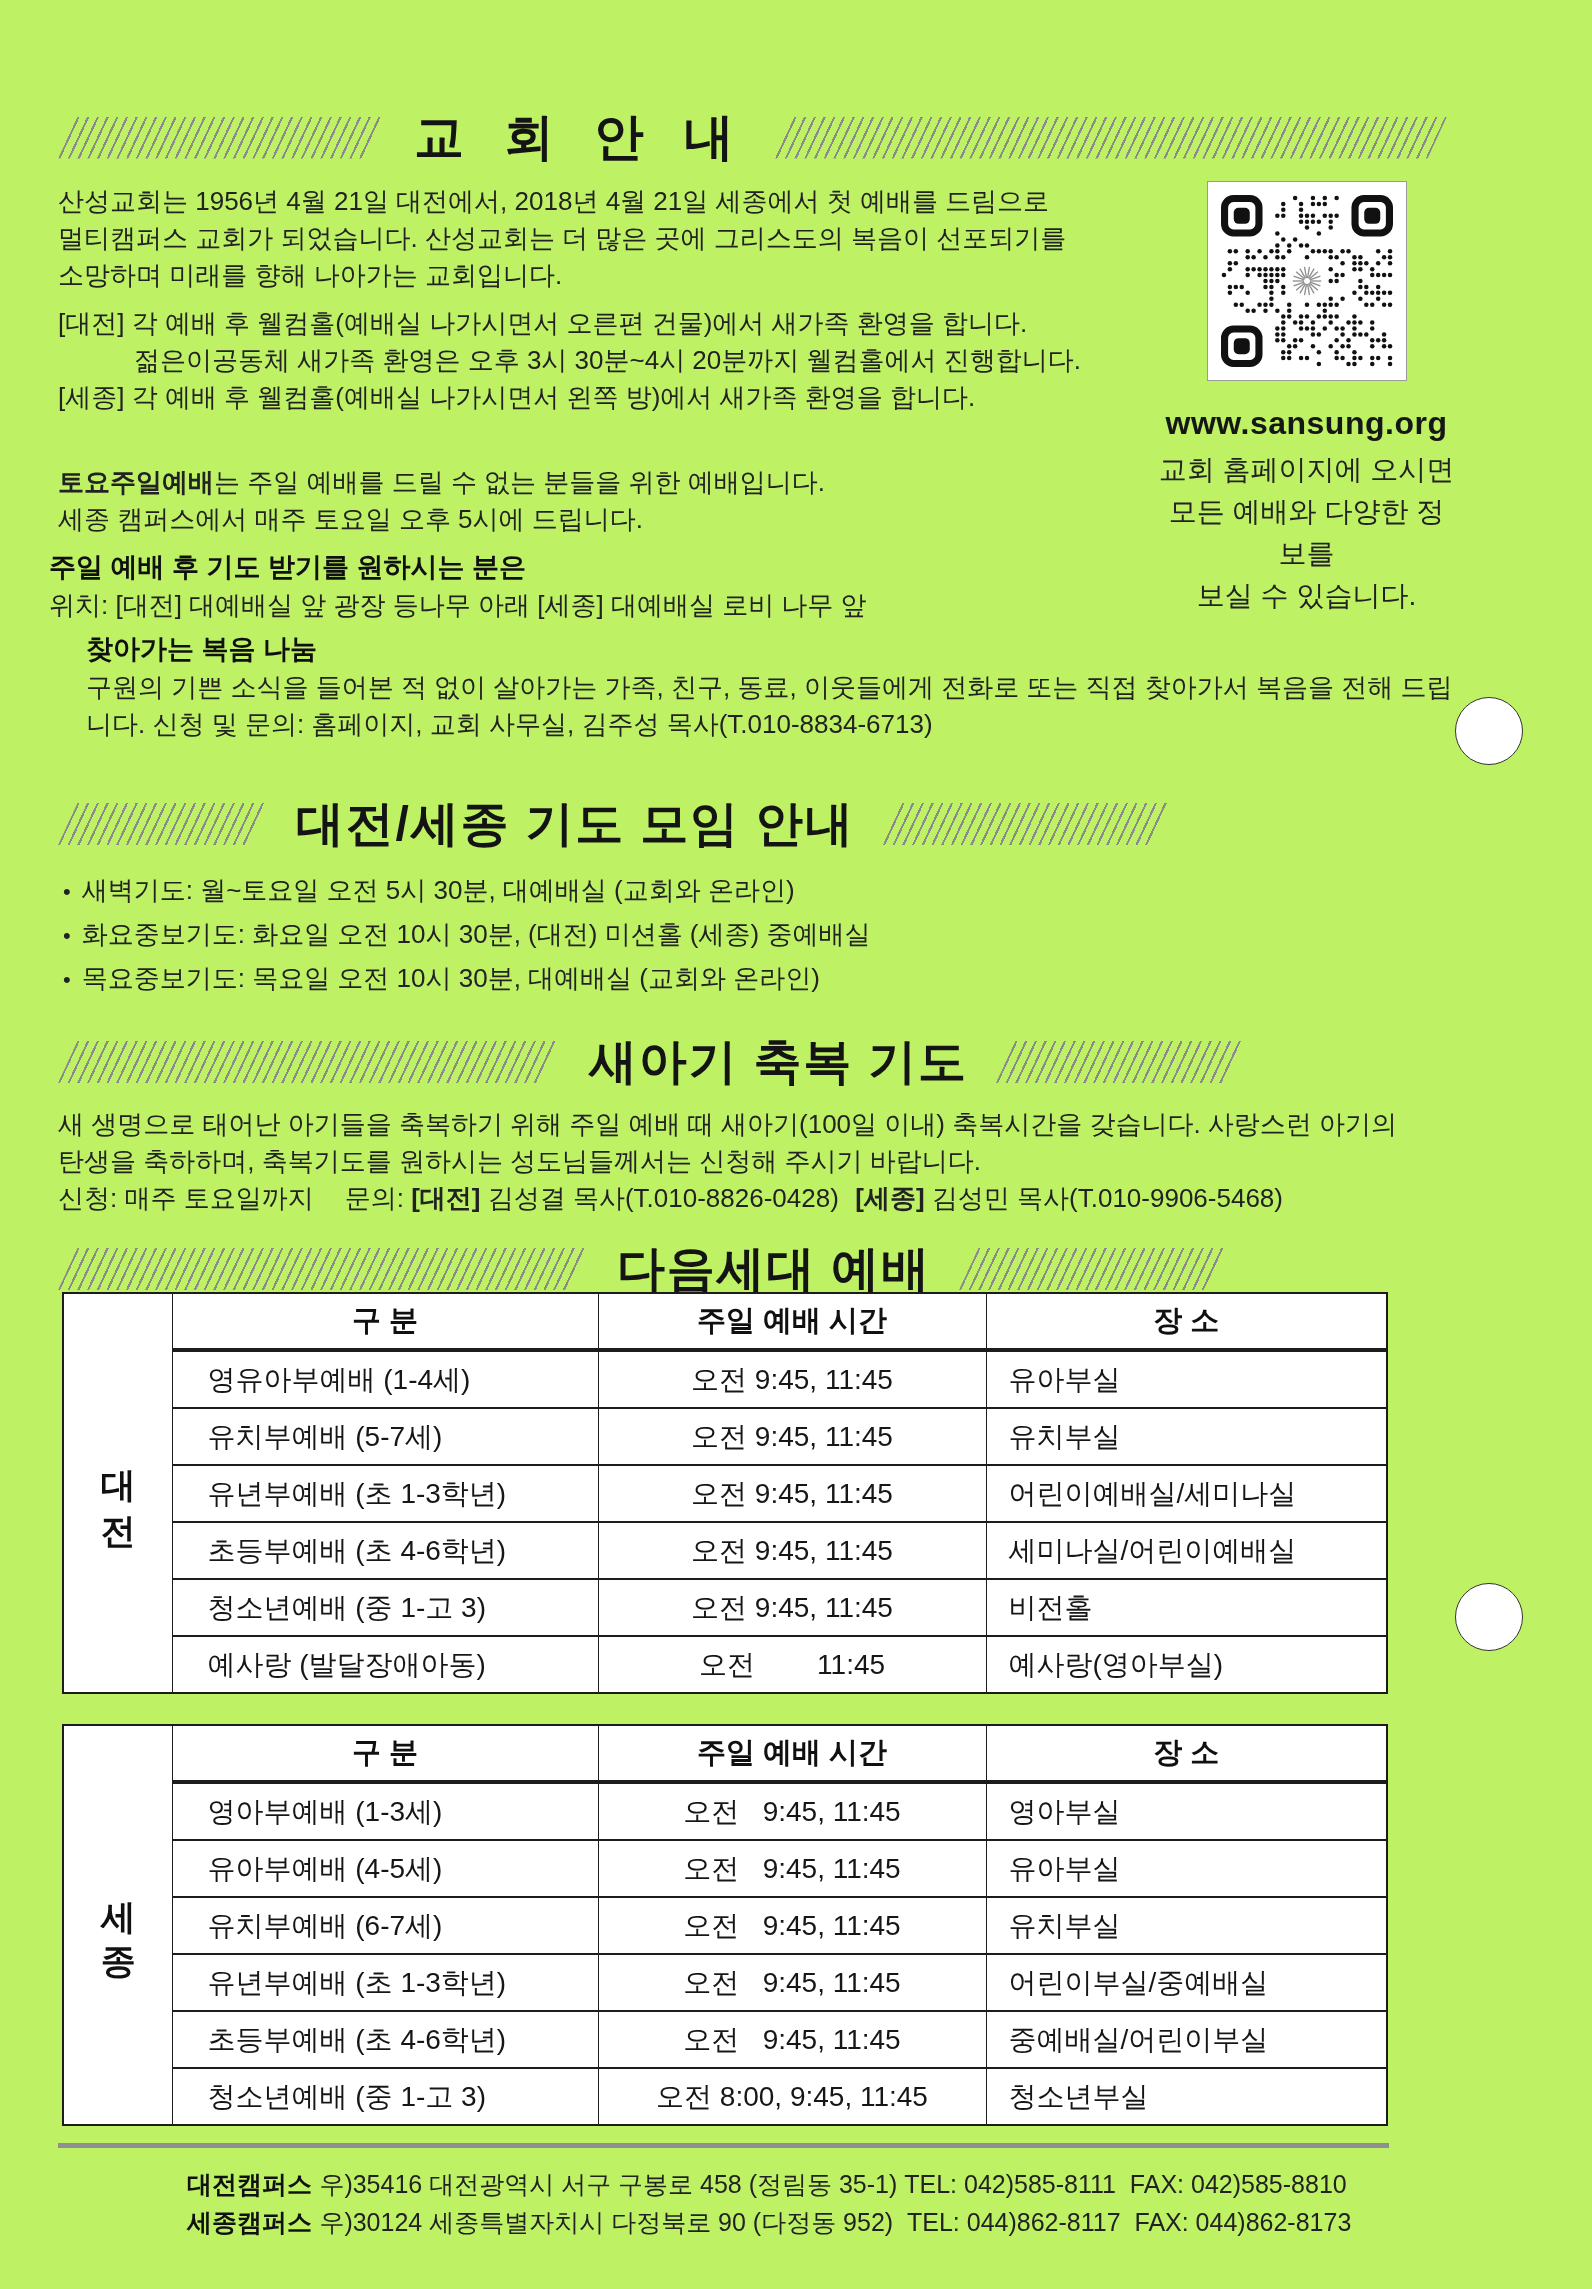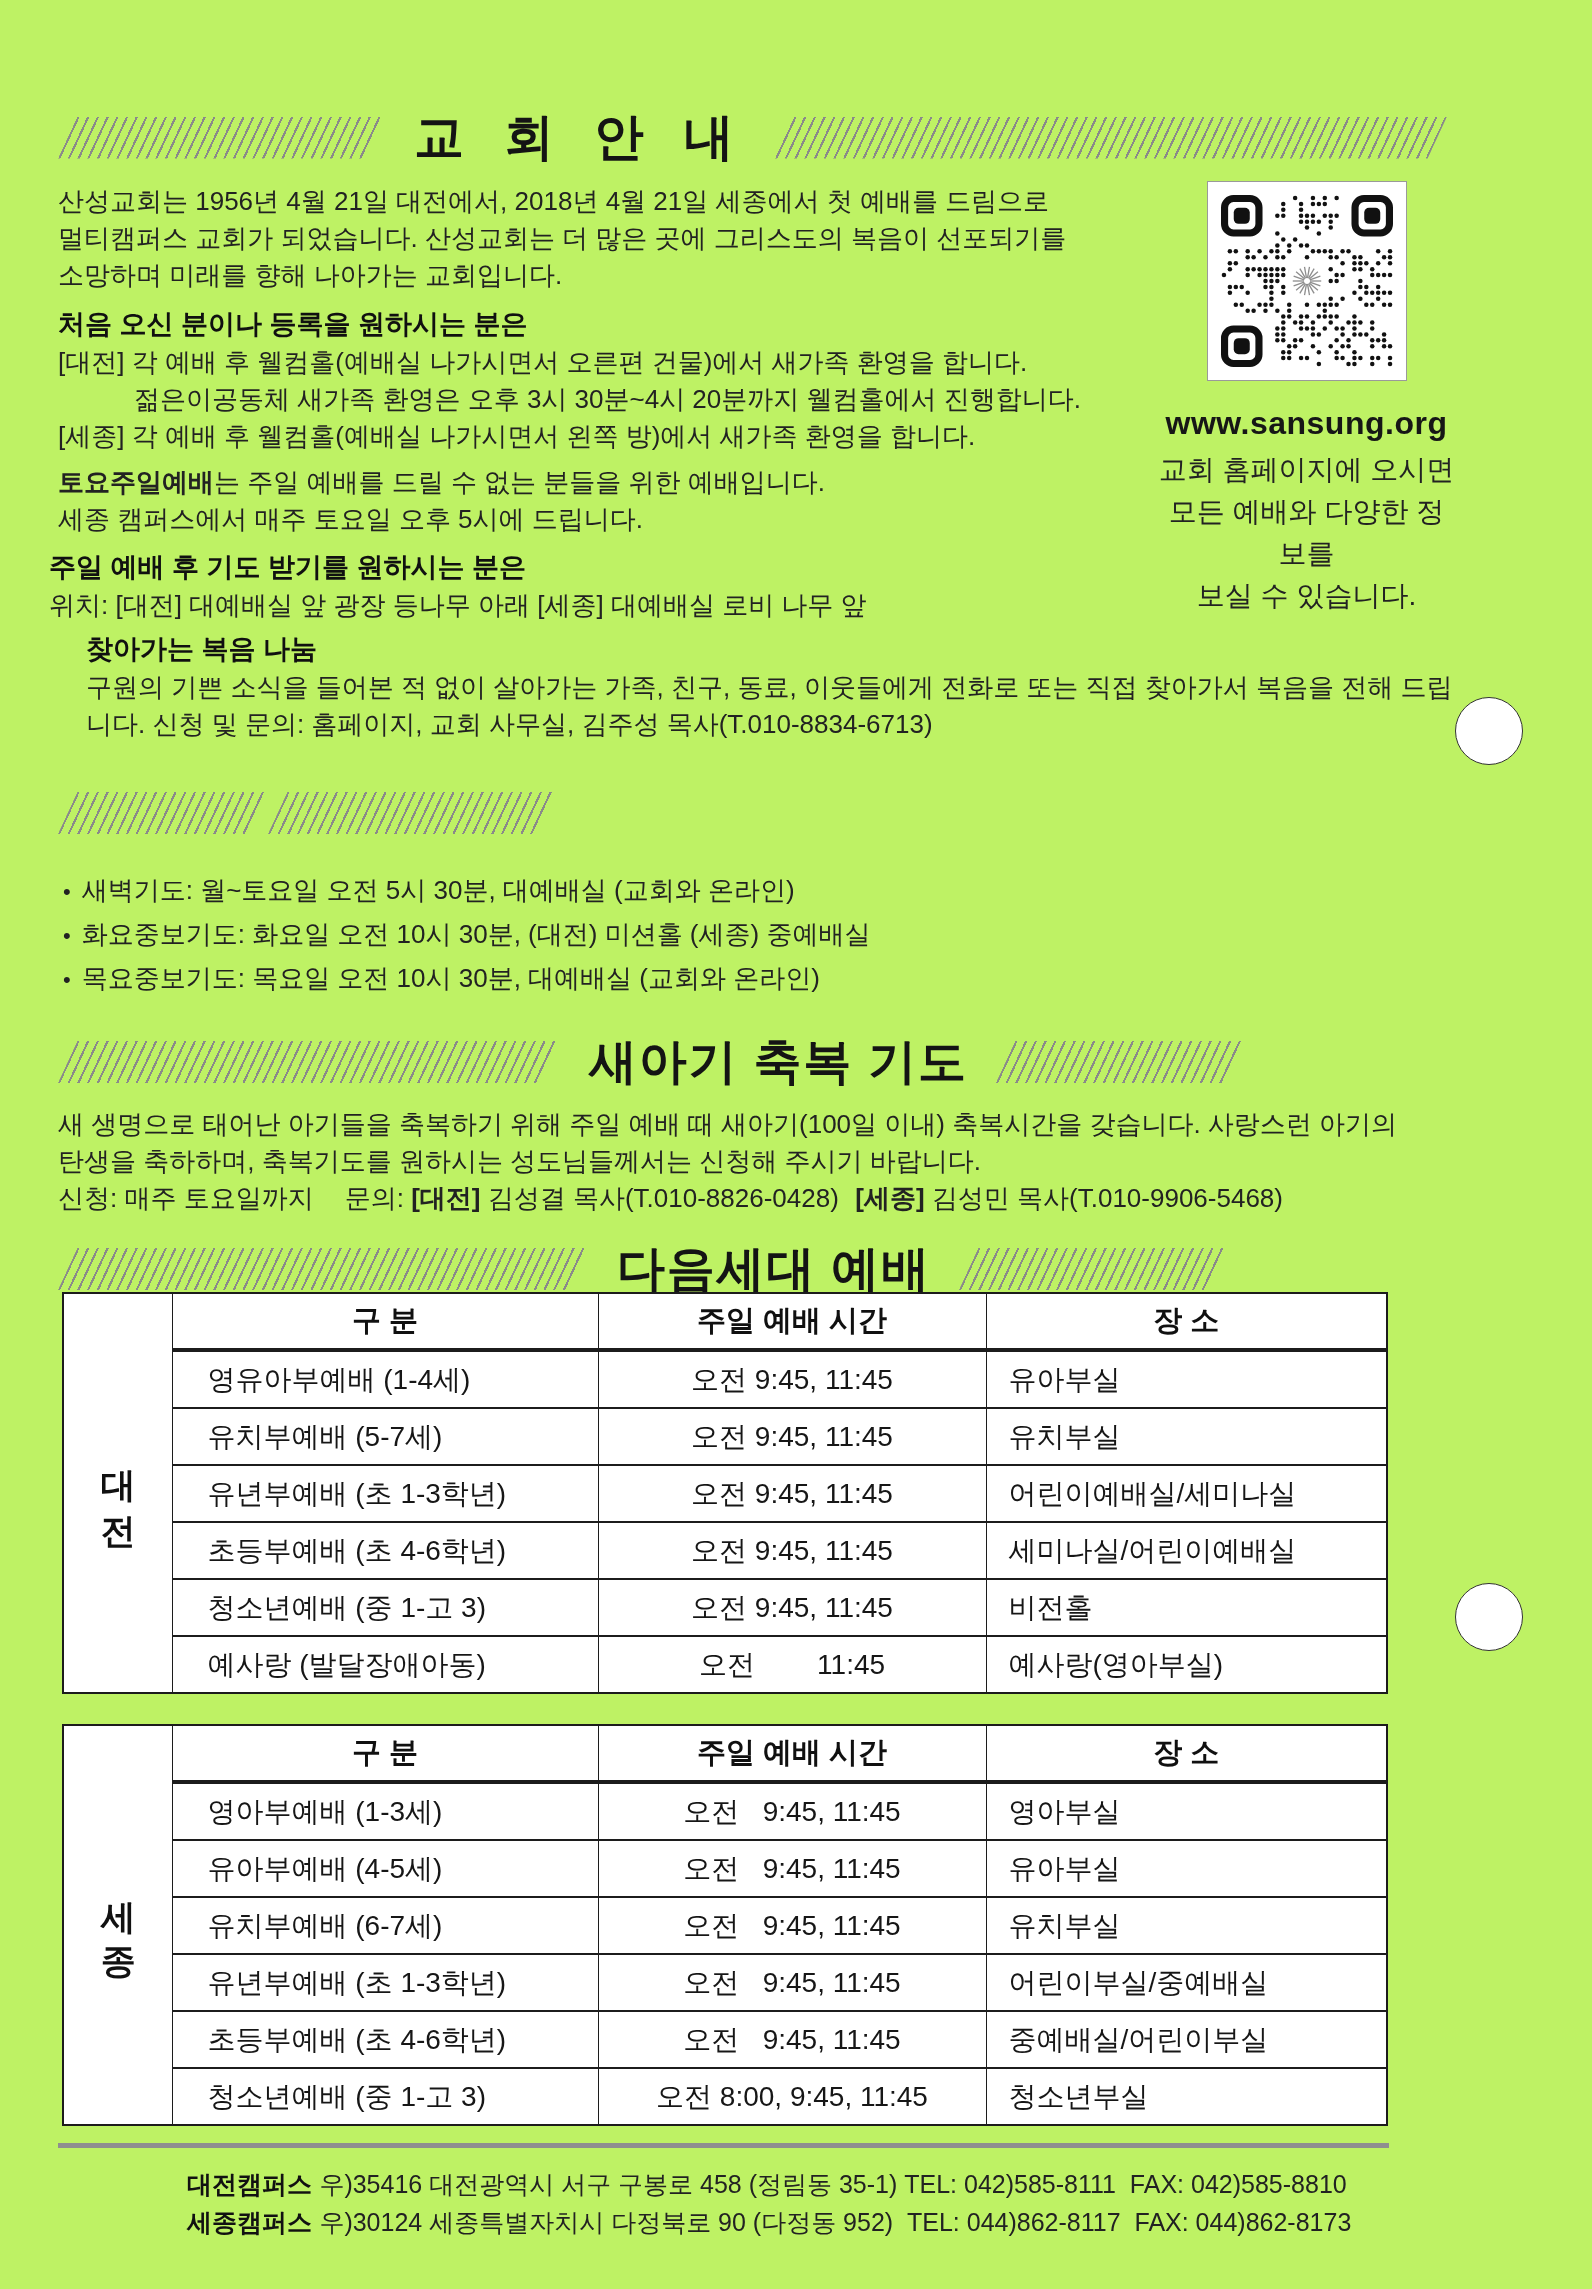--- a/index.html
+++ b/index.html
@@ -72,21 +72,20 @@
     <div class="hatch" style="flex:1 1 auto;"></div>
   </div>
 
   <div class="abs" style="left:58px; top:183px;">
     <div class="line">산성교회는 1956년 4월 21일 대전에서, 2018년 4월 21일 세종에서 첫 예배를 드림으로</div>
     <div class="line">멀티캠퍼스 교회가 되었습니다. 산성교회는 더 많은 곳에 그리스도의 복음이 선포되기를</div>
     <div class="line">소망하며 미래를 향해 나아가는 교회입니다.</div>
   </div>
 
   <div class="abs" style="left:58px; top:305px;">
-    <div class="head-line">처음 오신 분이나 등록을 원하시는 분은</div>
     <div class="line">[대전] 각 예배 후 웰컴홀(예배실 나가시면서 오른편 건물)에서 새가족 환영을 합니다.</div>
     <div class="line indent">젊은이공동체 새가족 환영은 오후 3시 30분~4시 20분까지 웰컴홀에서 진행합니다.</div>
     <div class="line">[세종] 각 예배 후 웰컴홀(예배실 나가시면서 왼쪽 방)에서 새가족 환영을 합니다.</div>
   </div>
 
   <div class="abs" style="left:58px; top:464px;">
     <div class="line"><span class="b">토요주일예배</span><span>는 주일 예배를 드릴 수 없는 분들을 위한 예배입니다.</span></div>
     <div class="line">세종 캠퍼스에서 매주 토요일 오후 5시에 드립니다.</div>
   </div>
 
@@ -354,20 +353,21 @@
     <div class="site-url">www.sansung.org</div>
     <div class="site-caption">
       <div>교회 홈페이지에 오시면</div>
       <div>모든 예배와 다양한 정보를</div>
       <div>보실 수 있습니다.</div>
     </div>
   </div>
 
   <div class="abs sechead" style="left:58px; top:792px;">
     <div class="hatch" style="width:210px;"></div>
+    <div class="sec-title">대전/세종 기도 모임 안내</div>
     <div class="hatch" style="width:288px;"></div>
   </div>
 
   <div class="abs" style="left:63px; top:869px;">
     <div class="bullet-line"><span class="bullet-glyph">•</span><span>새벽기도: 월~토요일 오전 5시 30분, 대예배실 (교회와 온라인)</span></div>
     <div class="bullet-line"><span class="bullet-glyph">•</span><span>화요중보기도: 화요일 오전 10시 30분, (대전) 미션홀 (세종) 중예배실</span></div>
     <div class="bullet-line"><span class="bullet-glyph">•</span><span>목요중보기도: 목요일 오전 10시 30분, 대예배실 (교회와 온라인)</span></div>
   </div>
 
   <div class="abs sechead" style="left:58px; top:1030px;">

